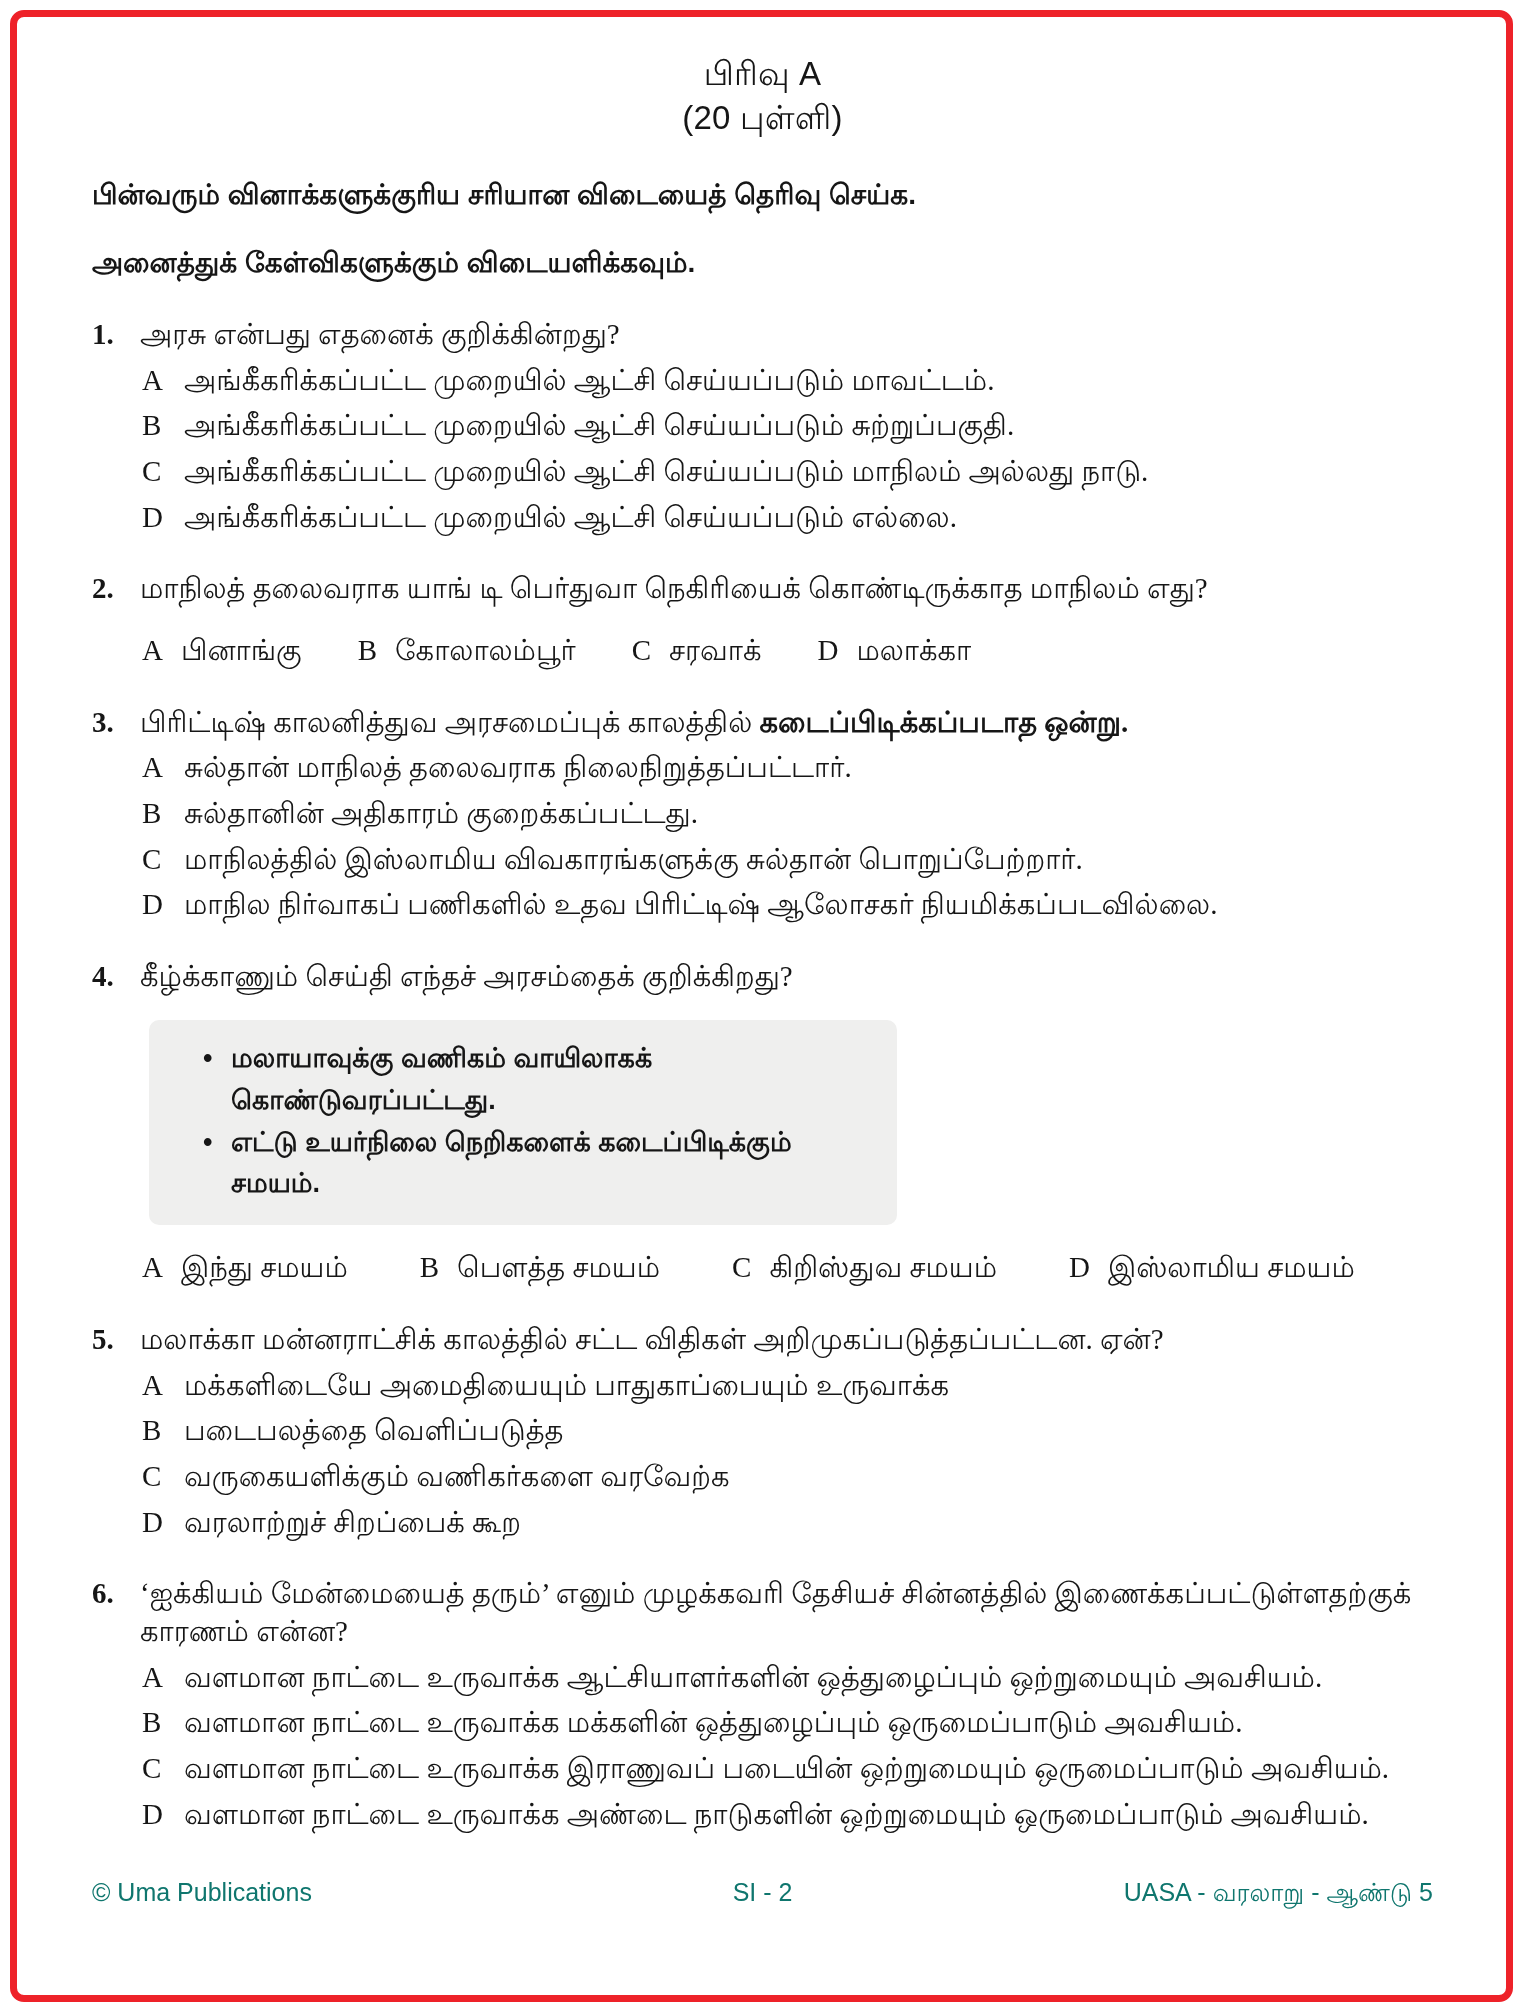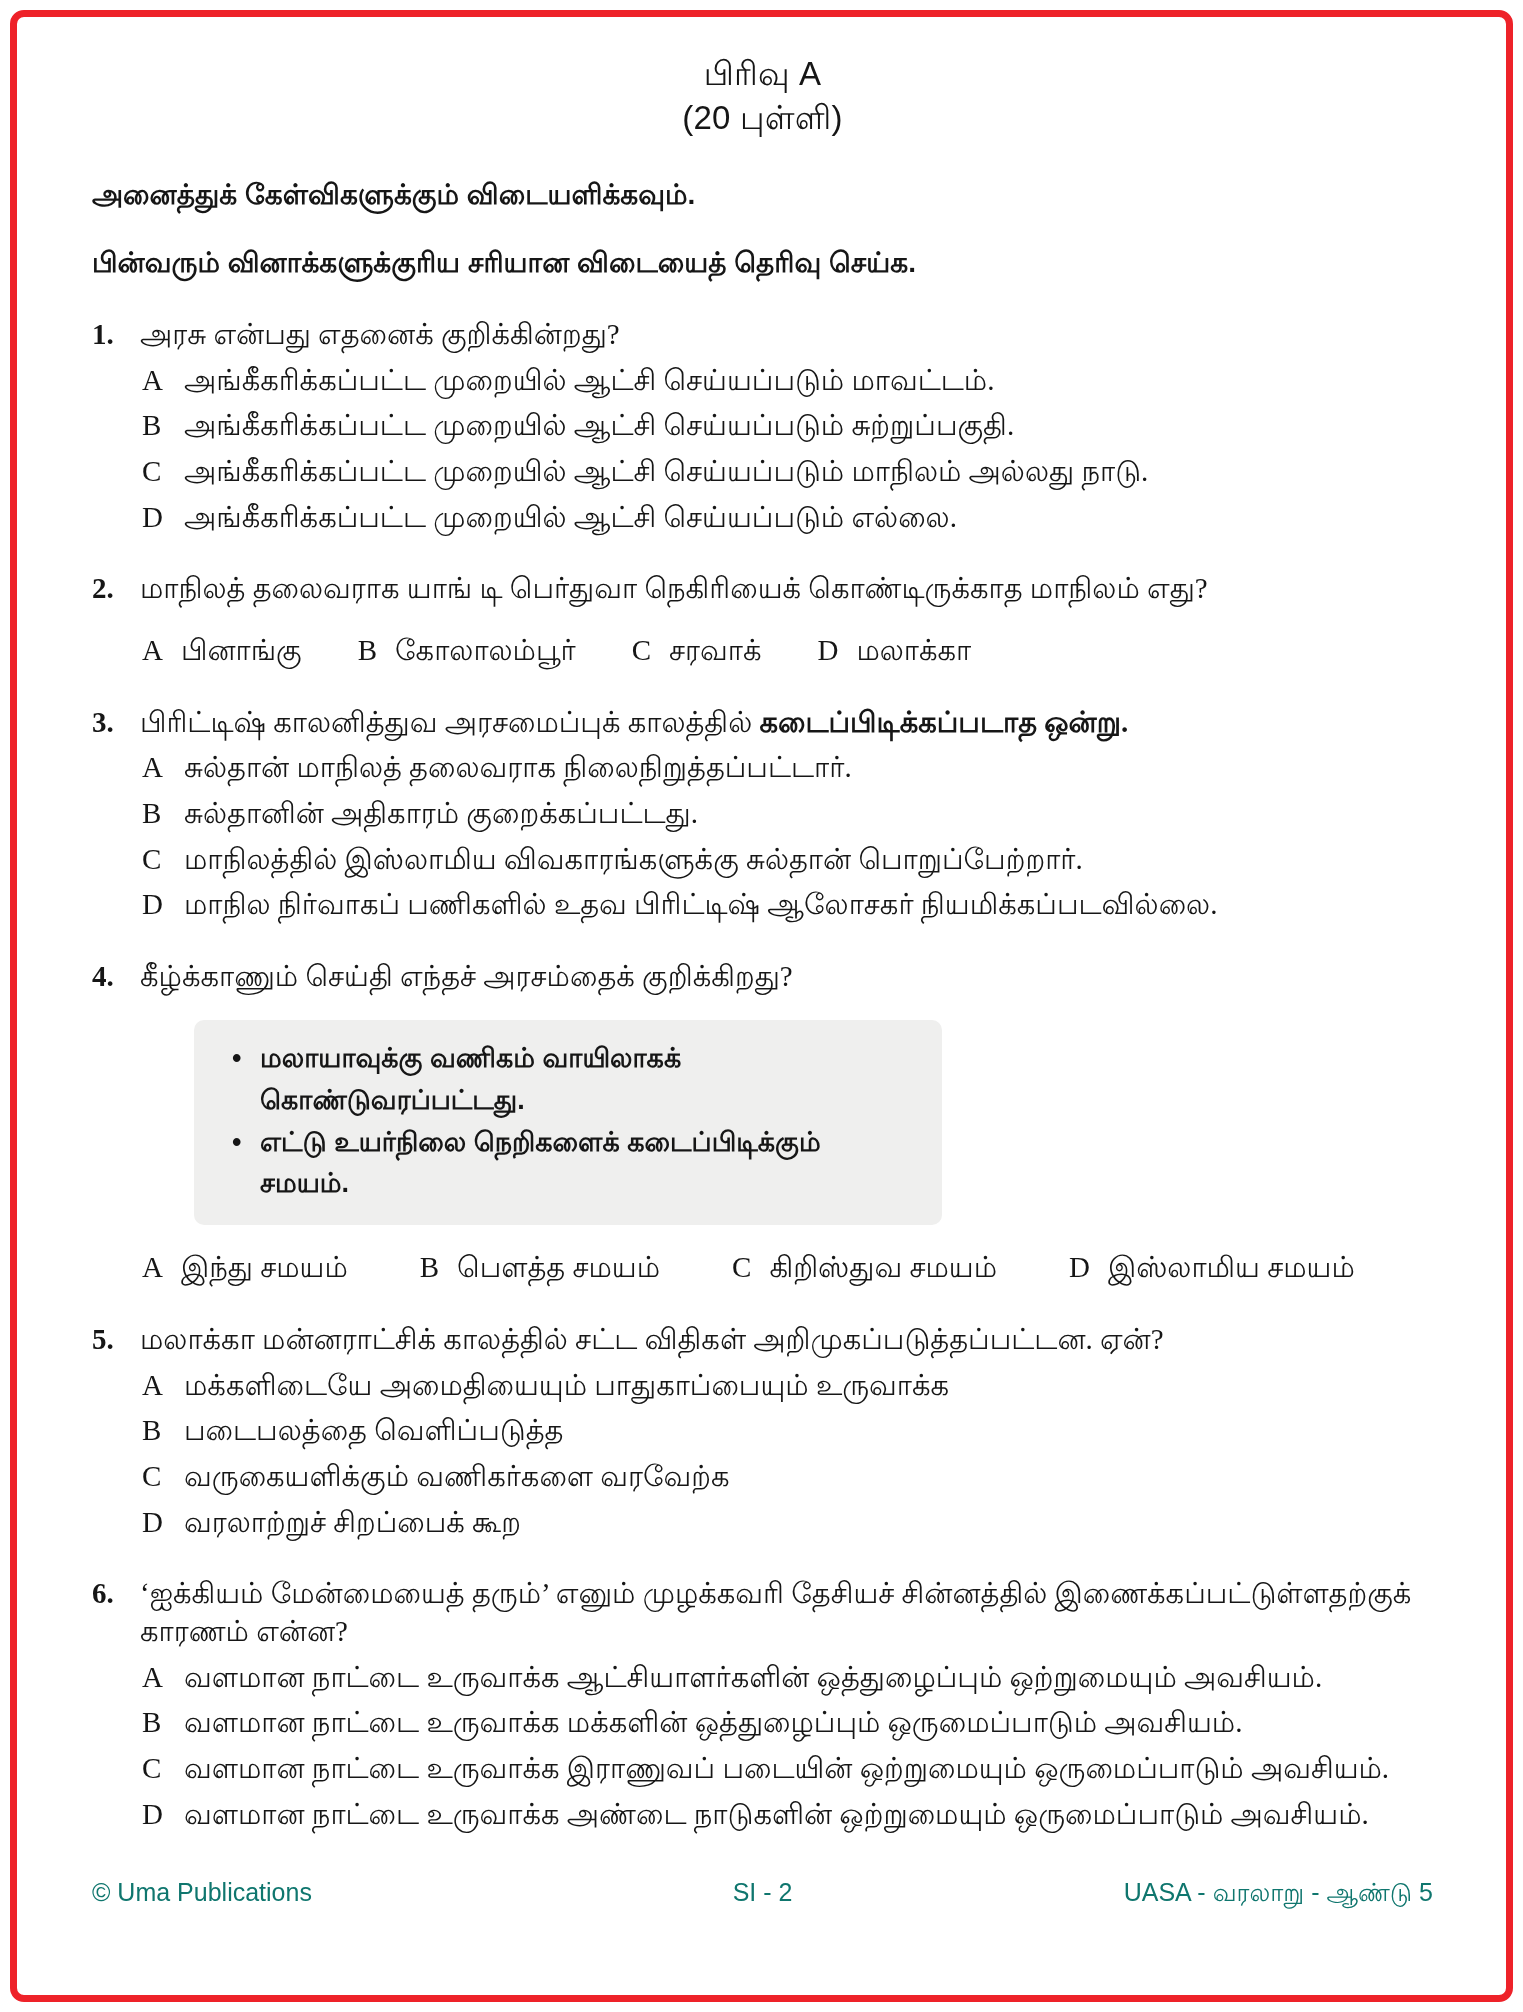--- a/index.html
+++ b/index.html
@@ -67,25 +67,25 @@
   }
   .opt-text{font-size:29px;line-height:1.3;}
 
   .options.inline{display:flex;margin-left:50px;margin-top:24px;flex-wrap:wrap;}
   .options.inline .option{display:flex;}
   .options.inline .opt-letter{flex:0 0 auto;margin-right:18px;}
   .options.inline.gap-md{column-gap:56px;}
   .options.inline.gap-lg{column-gap:72px;}
 
   .infobox{
-    margin:24px 0 0 102px;
+    margin:24px 0 0 57px;
     width:748px;
     background:var(--box);
     border-radius:10px;
-    padding:18px 30px 20px 34px;
+    padding:18px 30px 20px 50px;
   }
   .infobox ul{list-style:none;}
   .infobox li{
     position:relative;
     padding-left:32px;
     font-family:"Liberation Sans","DejaVu Sans",sans-serif;
     font-weight:bold;
     font-size:27px;
     line-height:1.55;
   }
@@ -114,22 +114,22 @@
   <div class="frame"></div>
 
   <div class="content">
 
     <div class="title-block">
       <div>பிரிவு A</div>
       <div>(20 புள்ளி)</div>
     </div>
 
     <div class="instructions">
+      <p>பின்வரும் வினாக்களுக்குரிய சரியான விடையைத் தெரிவு செய்க.</p>
       <p>அனைத்துக் கேள்விகளுக்கும் விடையளிக்கவும்.</p>
-      <p>பின்வரும் வினாக்களுக்குரிய சரியான விடையைத் தெரிவு செய்க.</p>
     </div>
 
     <section class="question">
       <div class="q-row">
         <span class="q-num">1.</span>
         <p class="q-text">அரசு என்பது எதனைக் குறிக்கின்றது?</p>
       </div>
       <ul class="options block">
         <li class="option">
           <span class="opt-letter">A</span>

